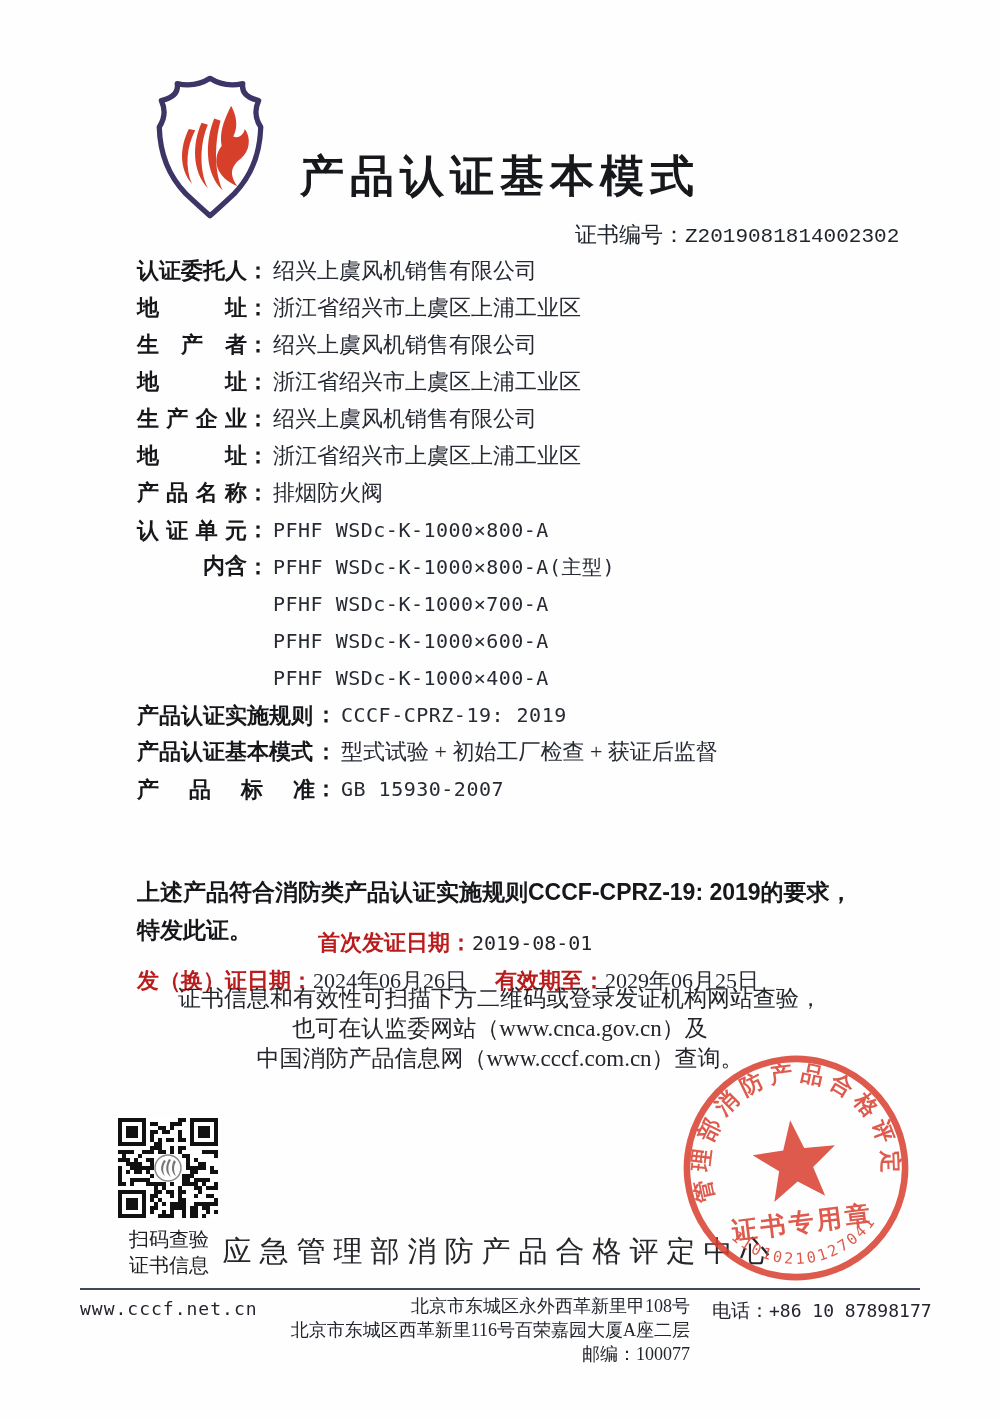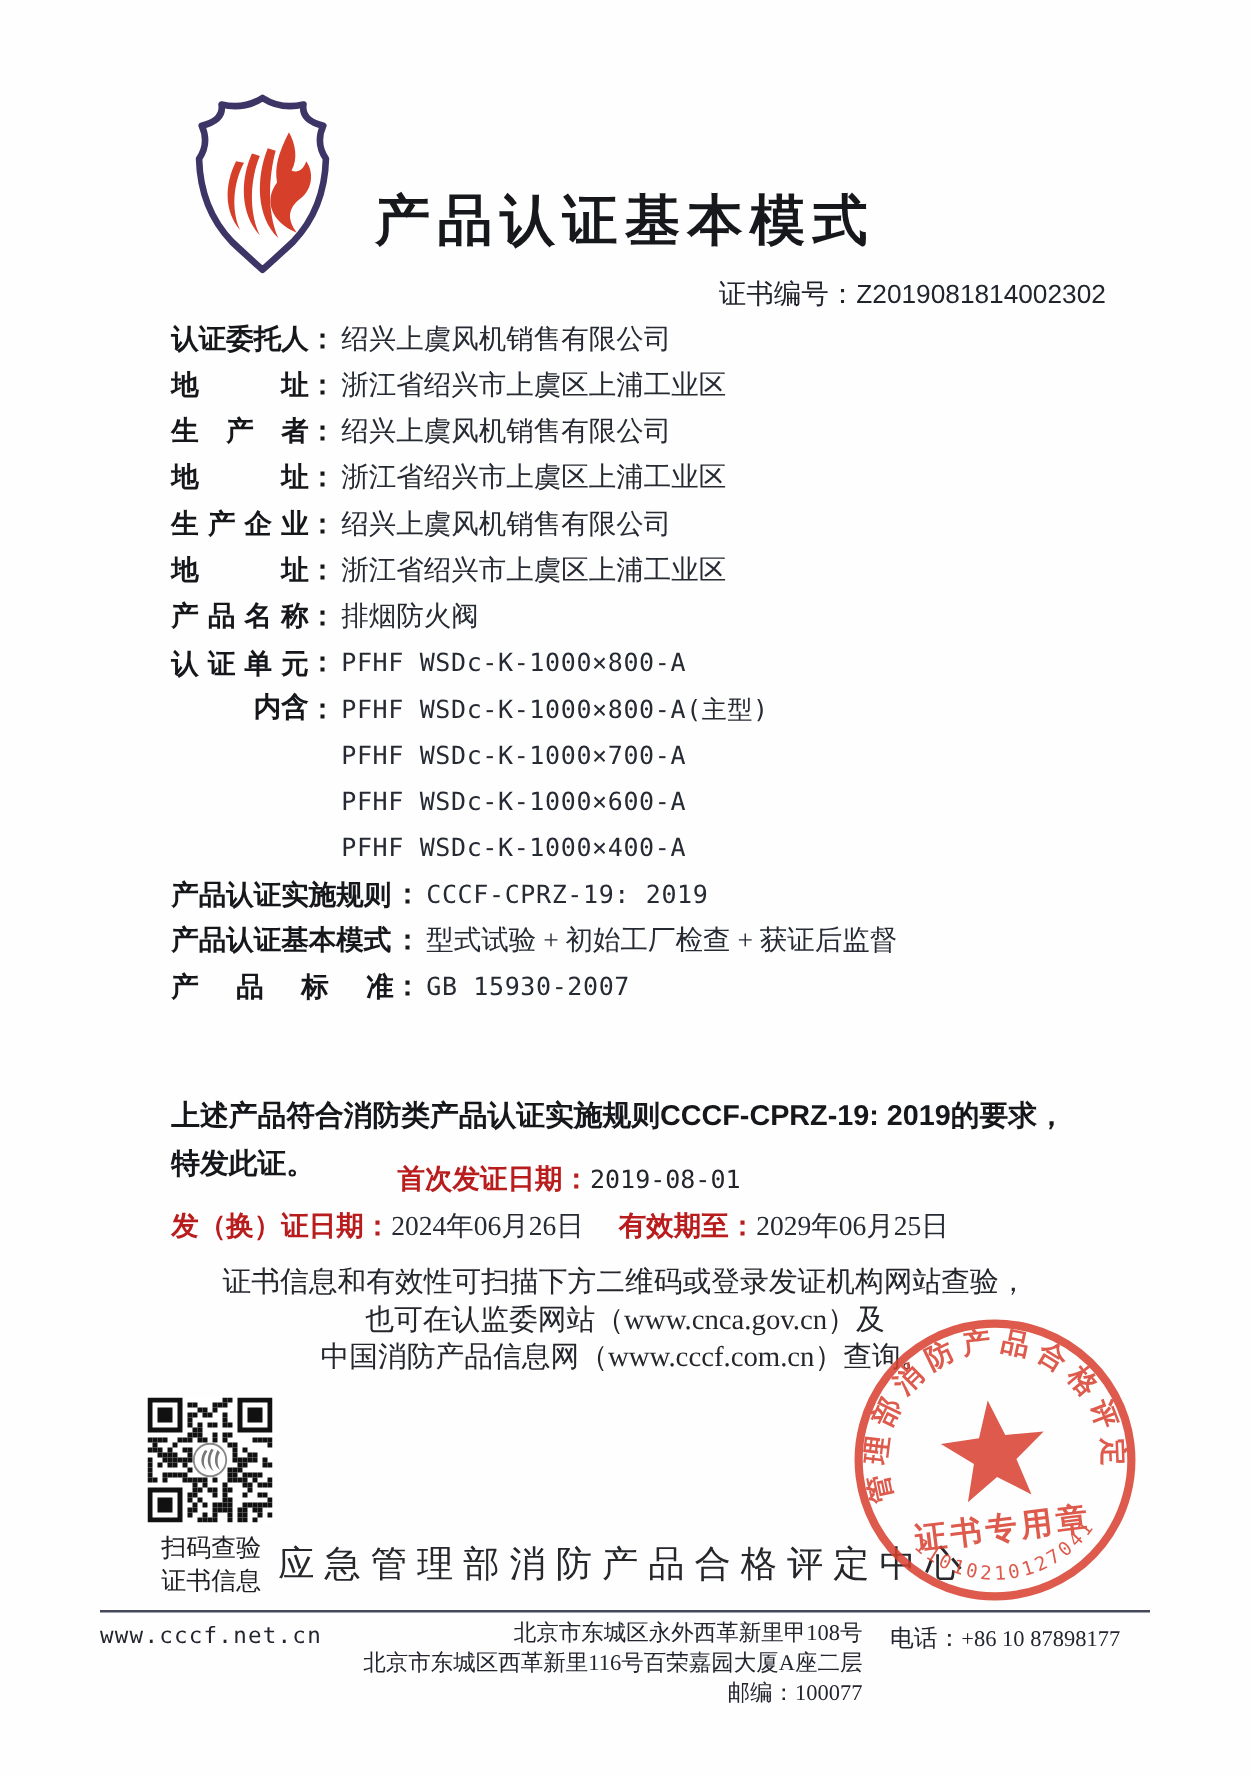--- a/index.html
+++ b/index.html
@@ -18,21 +18,21 @@
     position:absolute;left:0;top:118px;width:1000px;
     text-align:center;
     font-size:44px;font-weight:700;letter-spacing:6px;
     color:#17181c;
     font-family:"Liberation Serif","DejaVu Serif",serif;
   }
   .cert-no{
     position:absolute;left:575px;top:220px;
     font-size:22px;color:#20242c;white-space:nowrap;
   }
-  .cert-no .mono{font-family:Liberation Sans, sans-serif;font-size:21px;}
+  .cert-no .mono{font-family:Liberation Mono, monospace;font-size:21px;}
   
   .fields{position:absolute;left:137px;top:252px;width:740px;}
   .row{height:37px;line-height:37px;white-space:nowrap;font-size:22px;}
   .lbl{
     display:inline-block;width:110px;
     font-family:"Liberation Sans","DejaVu Sans",sans-serif;
     font-weight:700;color:#16171b;
     text-align:justify;text-align-last:justify;
     vertical-align:bottom;
   }
@@ -59,21 +59,21 @@
   }
   .issue-row{
     position:absolute;left:137px;top:966px;
     font-size:22px;white-space:nowrap;
   }
   .blbl{font-family:"Liberation Sans","DejaVu Sans",sans-serif;font-weight:700;color:#b91c1c;}
   .gap{display:inline-block;width:28px;}
   .dmono{font-family:"DejaVu Sans Mono","Liberation Mono",monospace;font-size:20px;}
   
   .verify{
-    position:absolute;left:0;top:1011px;width:1000px;
+    position:absolute;left:0;top:984px;width:1000px;
     text-align:center;font-size:23px;line-height:30px;color:#24262c;
   }
   
   .qr-block{position:absolute;left:118px;top:1118px;width:102px;text-align:center;}
   .qr-box{width:100px;height:100px;position:relative;}
   .qr-box svg{display:block;}
   .qr-caption{margin-top:8px;font-size:20px;line-height:26px;color:#1d1e22;}
   
   .authority{
     position:absolute;left:0;top:1232px;width:1000px;text-align:center;
@@ -97,21 +97,21 @@
     font-size:18px;color:#23252e;letter-spacing:1px;
   }
   .footer-center{
     position:absolute;left:250px;top:1294px;width:440px;
     text-align:right;font-size:18px;line-height:24px;color:#23252e;
   }
   .footer-phone{
     position:absolute;left:712px;top:1298px;
     font-size:19px;color:#23252e;white-space:nowrap;
   }
-  .footer-phone .dmono{font-size:18px;font-family:Liberation Serif, serif;}
+  .footer-phone .dmono{font-size:18px;}
 </style>
 </head>
 <body>
 
 <div class="page">
 
   <div class="logo">
     <svg viewBox="0 0 120 140" width="128" height="148">
       <path d="M60,6 Q46,15 29,11 Q31,23 14,27 Q20,40 12,52 Q13,90 37,115 Q52,129 60,136 Q68,129 83,115 Q107,90 108,52 Q100,40 106,27 Q89,23 91,11 Q74,15 60,6 Z" fill="#ffffff" stroke="#3c3566" stroke-width="5" stroke-linejoin="round"></path>
       <path d="M40,54 C31,72 31,92 43,106 C36,90 38,70 46,55 Z" fill="#d6402b"></path>

